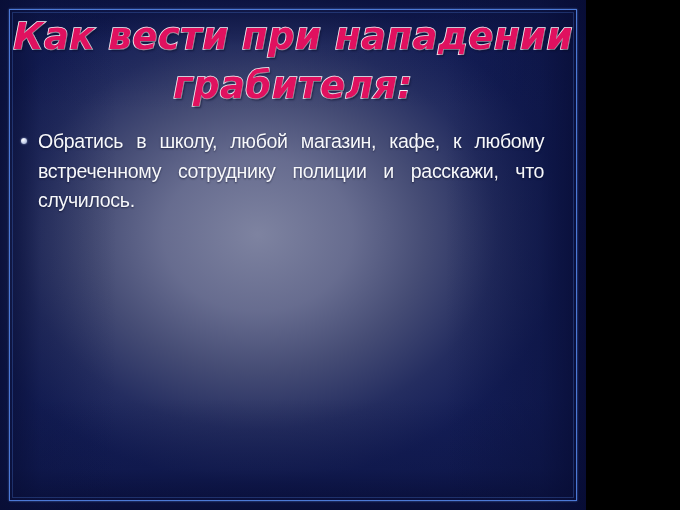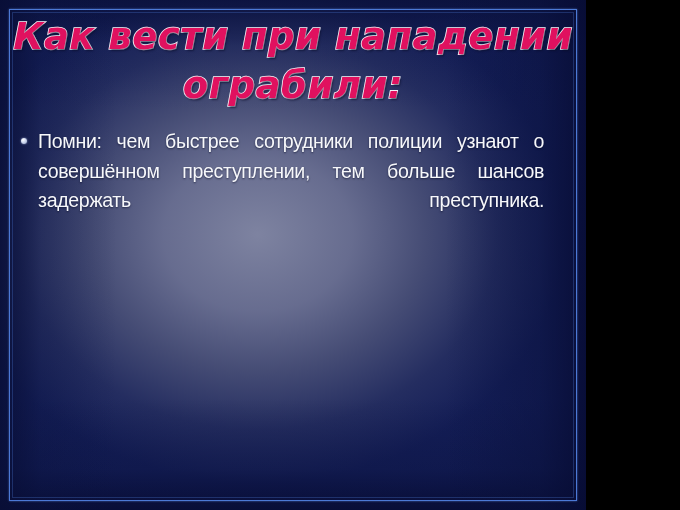--- a/index.html
+++ b/index.html
@@ -145,27 +145,27 @@
 
 <div id="slide">
 
   <div class="bg-glow"></div>
   <div class="bg-vignette"></div>
   <div class="frame"></div>
   <div class="frame-inner"></div>
 
   <div class="title-wrap">
     <div class="title-line">Как вести при нападении</div>
-    <div class="title-line">ограбили:</div>
+    <div class="title-line">грабителя:</div>
   </div>
 
   <div class="body">
 
 
-
     <div class="bullet-item">
       <span class="bullet-dot"></span>
-      <div class="bullet-text">Помни: чем быстрее сотрудники полиции узнают о совершённом преступлении, тем больше шансов задержать преступника.</div>
+      <div class="bullet-text">Обратись в школу, любой магазин, кафе, к любому встреченному сотруднику полиции и расскажи, что случилось.</div>
     </div>
+
 
   </div>
 
 </div>
 
 </body></html>

